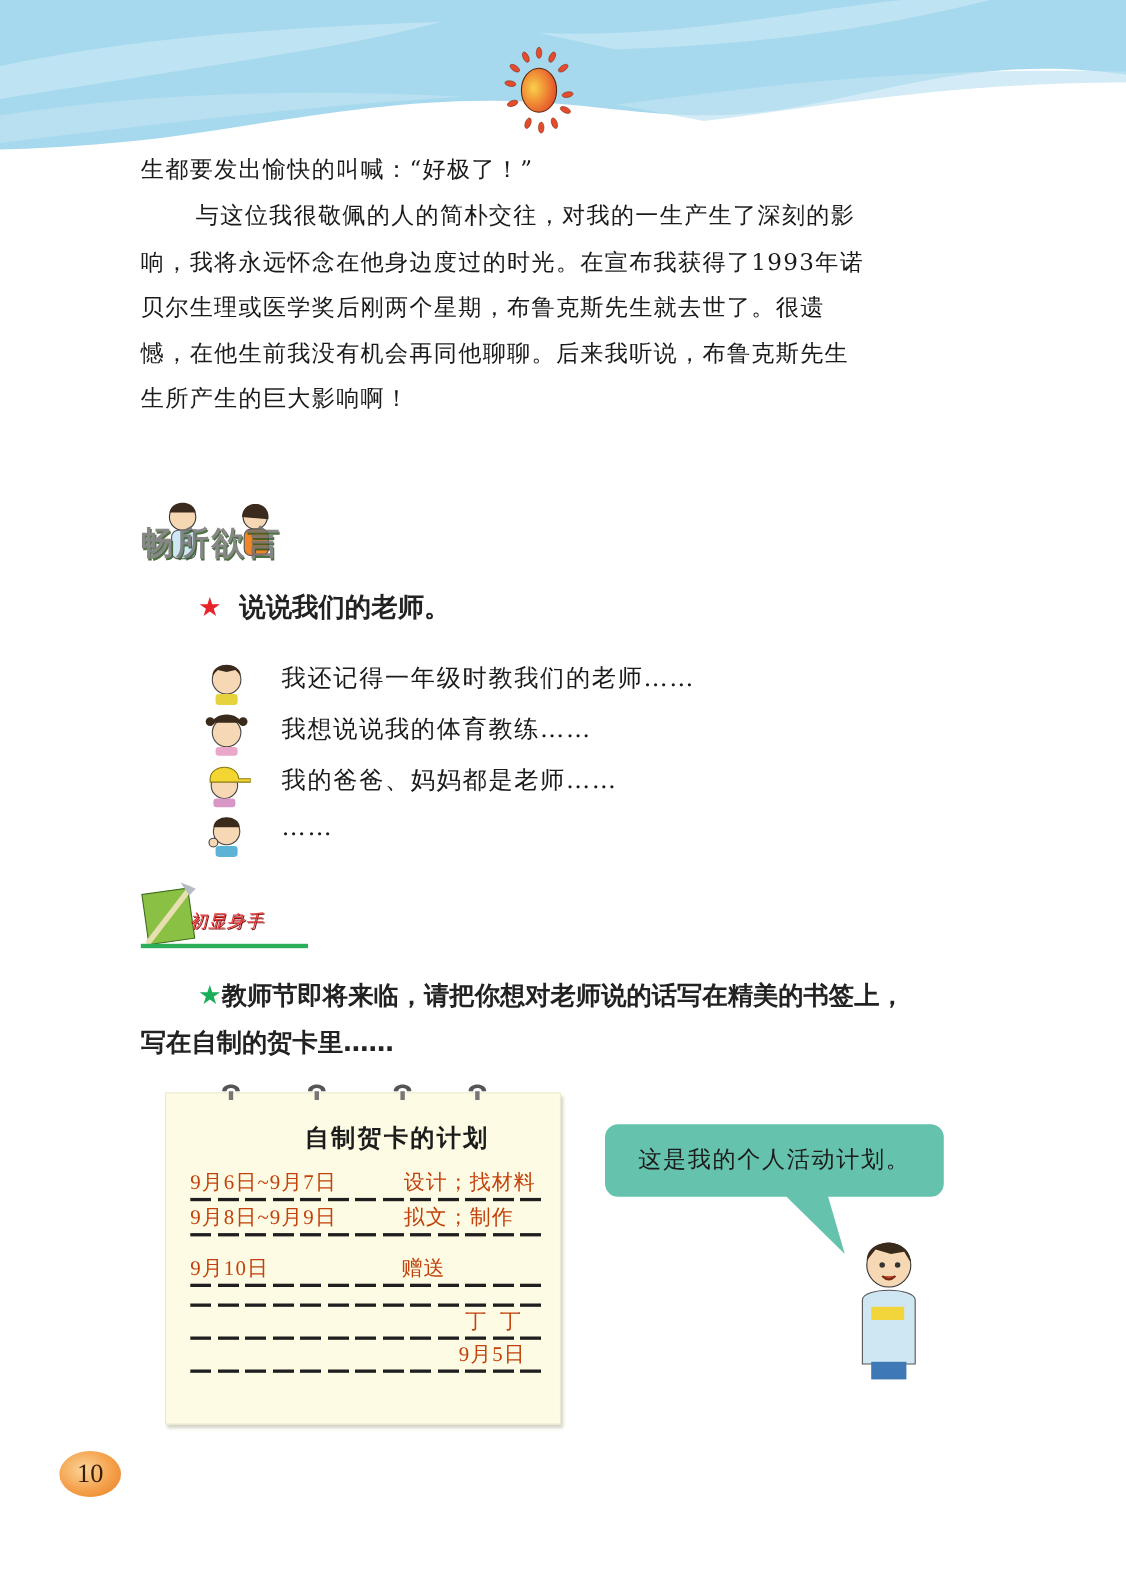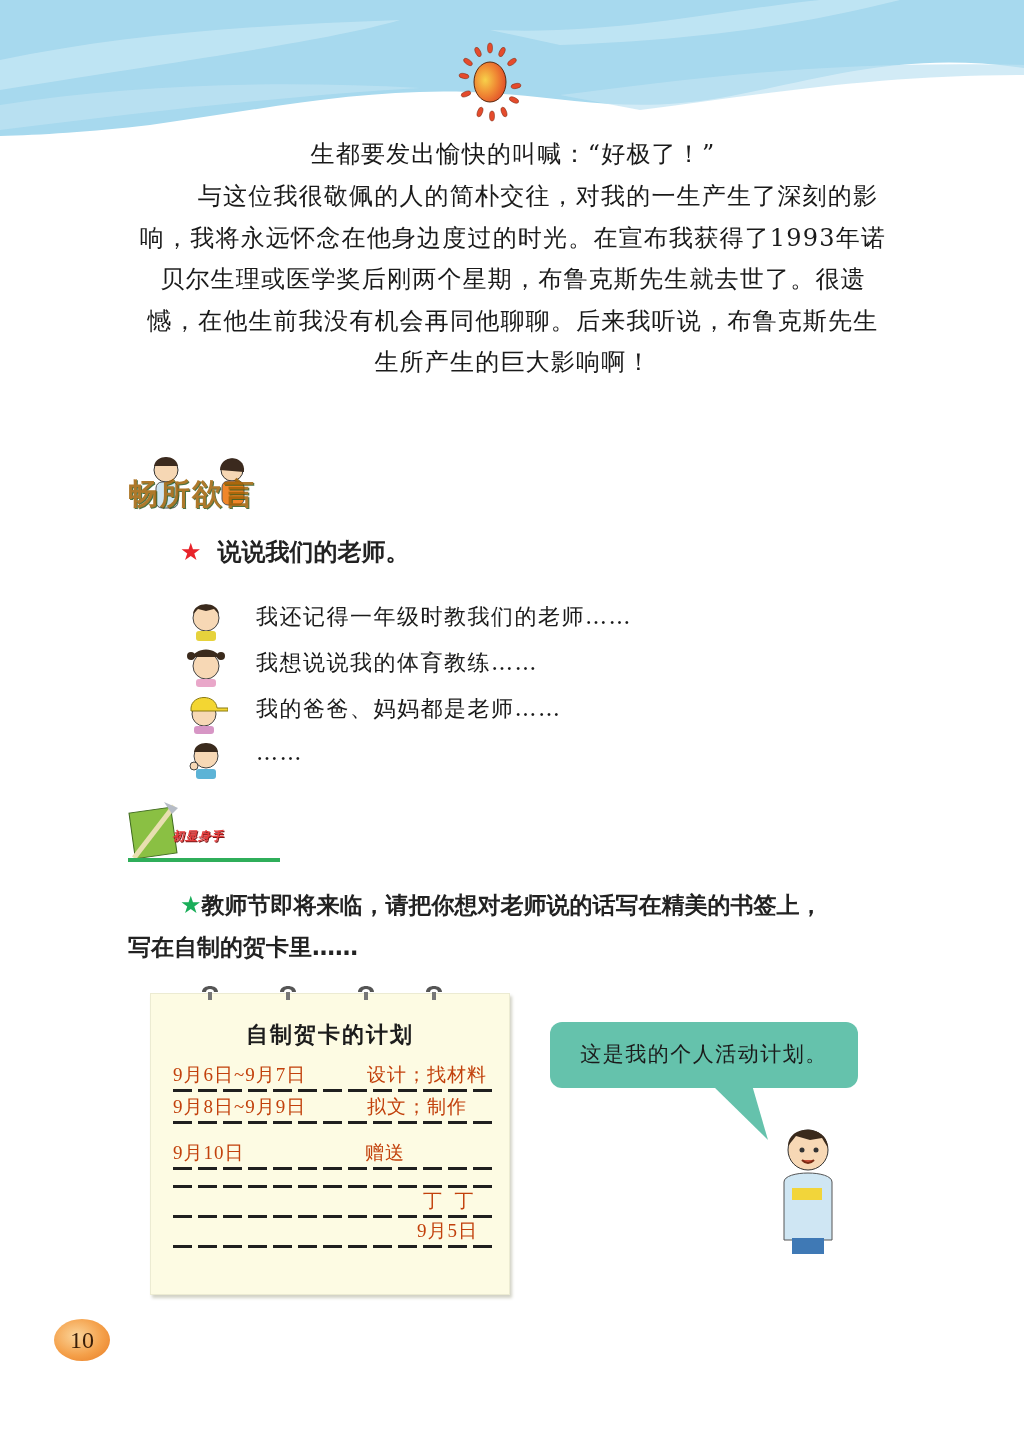--- a/index.html
+++ b/index.html
@@ -6,21 +6,21 @@
   body {
     width: 1024px; height: 1439px; position: relative; overflow: hidden;
     background: #ffffff;
     font-family: "DejaVu Serif", "Liberation Serif", serif;
     color: #1a1a1a;
   }
   .header-wave { position: absolute; left: 0; top: 0; width: 1024px; height: 140px; }
   .sun { position: absolute; left: 448px; top: 40px; width: 84px; height: 84px; }
   .para {
     position: absolute; left: 128px; width: 770px;
-    font-size: 24px; line-height: 41.5px; letter-spacing: 1.2px; text-align: center;
+    font-size: 21px; line-height: 41.5px; letter-spacing: 1.2px;
   }
   .para .indent { display: inline-block; width: 50px; }
   .badge { position: absolute; }
   .prompt {
     position: absolute; left: 180px; top: 536px;
     font-family: "DejaVu Sans", "Liberation Sans", sans-serif;
     font-size: 24px; font-weight: bold; color: #222;
   }
   .star-red { color: #e8232a; margin-right: 16px; font-size: 24px; }
   .star-green { color: #1bae5a; font-size: 24px; }
@@ -34,21 +34,21 @@
   }
   .task .indent { display: inline-block; width: 52px; }
   .card {
     position: absolute; left: 150px; top: 993px; width: 358px; height: 300px;
     background: #fdfbe3; box-shadow: 2px 3px 3px #d2d2c6; border: 1px solid #ecebd2;
   }
   .ring { position: absolute; top: -10px; width: 22px; height: 22px; }
   .card-title {
     position: absolute; left: 0; width: 100%; top: 26px; text-align: center;
     font-family: "DejaVu Sans", "Liberation Sans", sans-serif;
-    font-size: 22px; font-weight: bold; letter-spacing: 2px; color: #1c1c1c;
+    font-size: 22px; font-weight: bold; letter-spacing: 2px; color: #1c1c1c; padding-left: 31px;
   }
   .plan-row { position: absolute; left: 22px; width: 320px; height: 32px; }
   .plan-row .dash {
     position: absolute; left: 0; right: 0; bottom: 0; height: 3px;
     background: repeating-linear-gradient(90deg, #1f1f1f 0 19px, transparent 19px 25px);
   }
   .plan-row .txt {
     position: absolute; bottom: 4px; font-size: 19px; color: #c2410c; letter-spacing: 1px;
     font-family: "Liberation Serif", "DejaVu Serif", serif;
   }
@@ -119,21 +119,21 @@
 
 <div class="badge" style="left:128px; top:452px; width:145px; height:60px;">
   <svg width="145" height="60" viewBox="0 0 145 60">
     <circle cx="38" cy="18" r="12" fill="#f6d7b4" stroke="#333" stroke-width="1"></circle>
     <path d="M26 14 C28 2 48 2 50 14 Z" fill="#3b2a1e"></path>
     <rect x="28" y="30" width="22" height="26" rx="6" fill="#cfe6f3" stroke="#555"></rect>
     <circle cx="104" cy="18" r="11" fill="#f6d7b4" stroke="#333" stroke-width="1"></circle>
     <path d="M92 18 C92 2 118 2 116 20 Z" fill="#3b2a1e"></path>
     <rect x="94" y="29" width="22" height="24" rx="6" fill="#f0862a" stroke="#555"></rect>
   </svg>
-  <div style="position:absolute; left:0; top:22px; font-family:'DejaVu Sans',sans-serif; font-weight:bold; font-size:30px; color:#a16207; letter-spacing:2px; text-shadow:1px 1px 0 #2e5a22; opacity:0.85;">畅所欲言</div>
+  <div style="position:absolute; left:0; top:22px; font-family:'DejaVu Sans',sans-serif; font-weight:bold; font-size:30px; color:#737373; letter-spacing:2px; text-shadow:1px 1px 0 #2e5a22; opacity:0.85;">畅所欲言</div>
 </div>
 
 <div class="prompt">
   <span class="star-red">★</span><span>说说我们的老师。</span>
 </div>
 
 <div class="speech-row" style="top:598px;">
   <svg class="face" viewBox="0 0 44 44">
     <circle cx="22" cy="20" r="13" fill="#f7d8b5" stroke="#444"></circle>
     <path d="M9 16 C10 3 34 3 35 16 L30 11 L22 13 L14 11 Z" fill="#3a2a1c"></path>
@@ -169,21 +169,21 @@
   <div class="line">……</div>
 </div>
 
 <div class="badge" style="left:126px; top:800px; width:160px; height:66px;">
   <svg width="160" height="66" viewBox="0 0 160 66">
     <rect x="6" y="10" width="42" height="46" fill="#8ac043" stroke="#3e6a1c" transform="rotate(-8 27 33)"></rect>
     <line x1="8" y1="58" x2="48" y2="6" stroke="#e8dfb0" stroke-width="5"></line>
     <path d="M38 2 L52 8 L46 14 Z" fill="#b6bcc6"></path>
     <rect x="2" y="58" width="152" height="4" fill="#2fae5a"></rect>
   </svg>
-  <div style="position:absolute; left:46px; top:28px; font-family:'DejaVu Sans',sans-serif; font-weight:bold; font-style:italic; font-size:12px; color:#e63a3a; text-shadow:1px 1px 0 #7a1a1a; letter-spacing:1px;">初显身手</div>
+  <div style="position:absolute; left:46px; top:28px; font-family:'DejaVu Sans',sans-serif; font-weight:normal; font-style:italic; font-size:16px; color:#e63a3a; text-shadow:1px 1px 0 #7a1a1a; letter-spacing:1px;">初显身手</div>
 </div>
 
 <div class="task">
   <div><span class="indent"></span><span class="star-green">★</span><span>教师节即将来临，请把你想对老师说的话写在精美的书签上，</span></div>
   <div>写在自制的贺卡里……</div>
 </div>
 
 <div class="card">
   <svg class="ring" style="left:48px;" viewBox="0 0 22 22">
       <path d="M3 8 C3 0 19 0 19 8 L15 8 C15 4 7 4 7 8 Z" fill="#555"></path>

